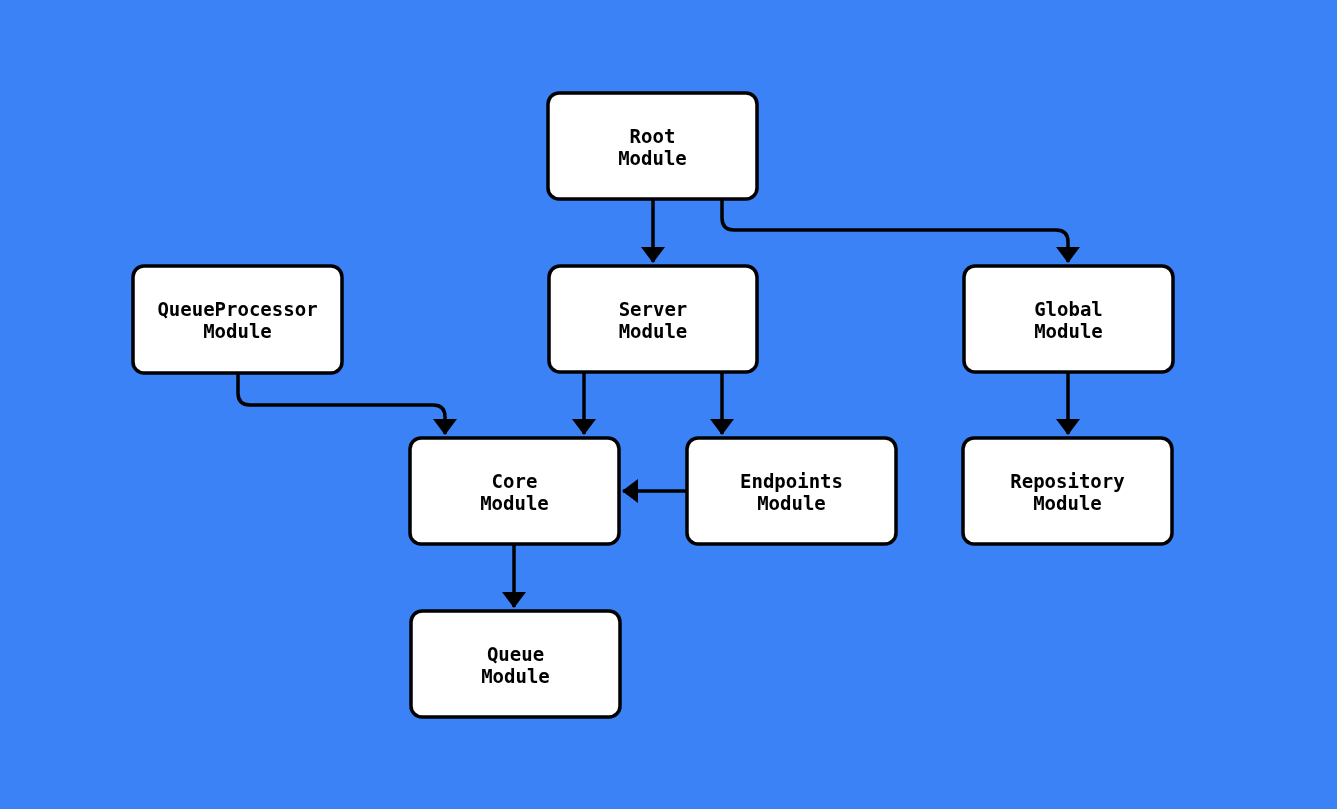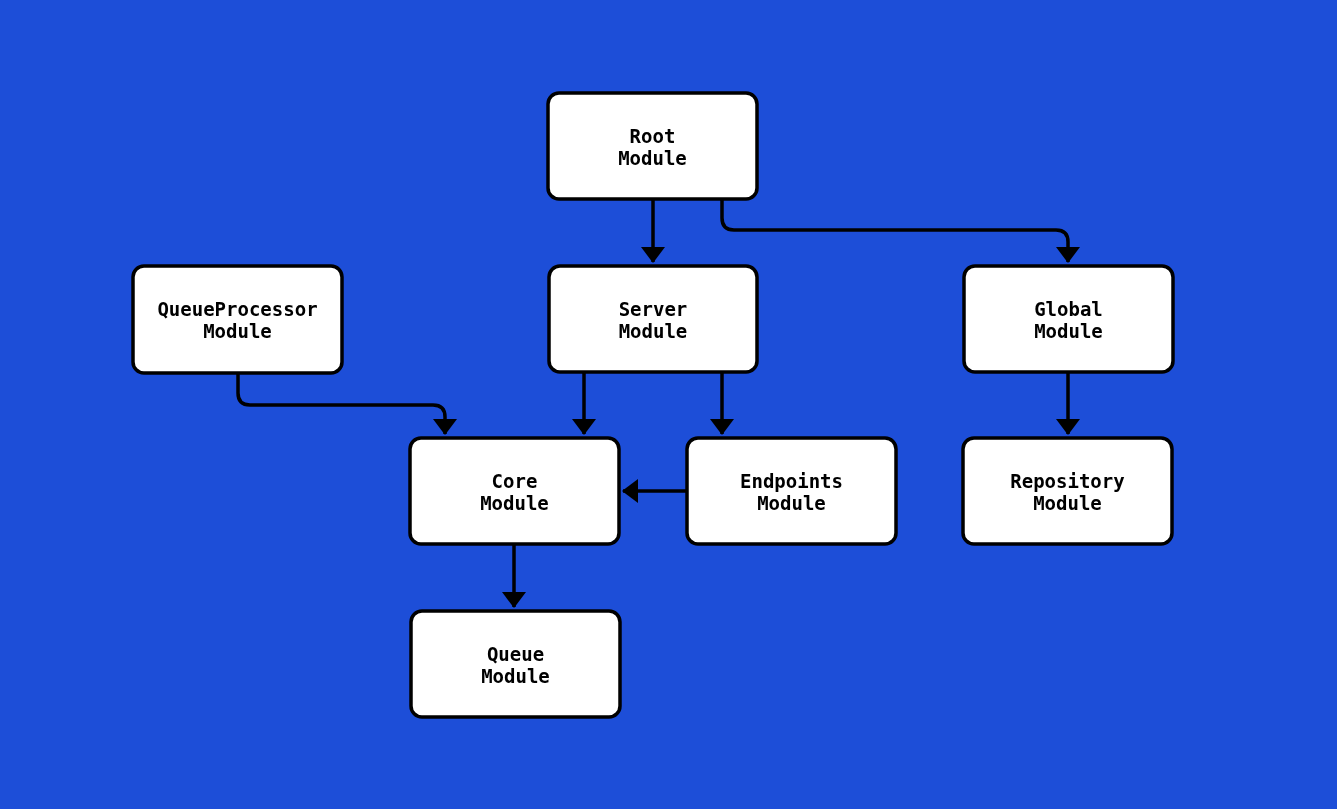--- a/index.html
+++ b/index.html
@@ -4,21 +4,21 @@
 <style>
   html, body {
     margin: 0;
     padding: 0;
     background: #ffffff;
   }
   .stage {
     position: relative;
     width: 1337px;
     height: 809px;
-    background: #1d4ed8;
+    background: #3b82f6;
     overflow: hidden;
   }
   svg {
     display: block;
   }
   .edge {
     fill: none;
     stroke: #000000;
     stroke-width: 3.5;
   }

